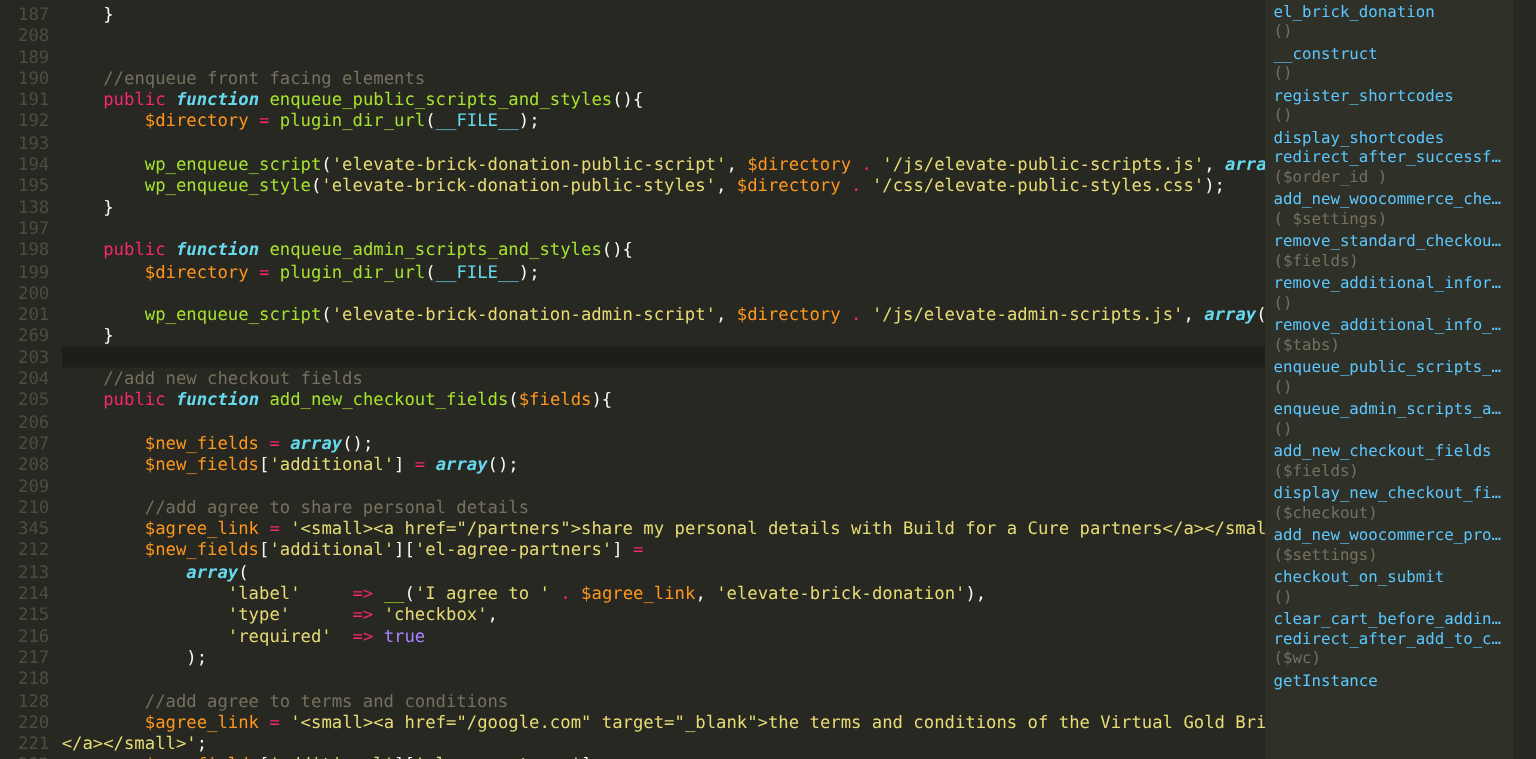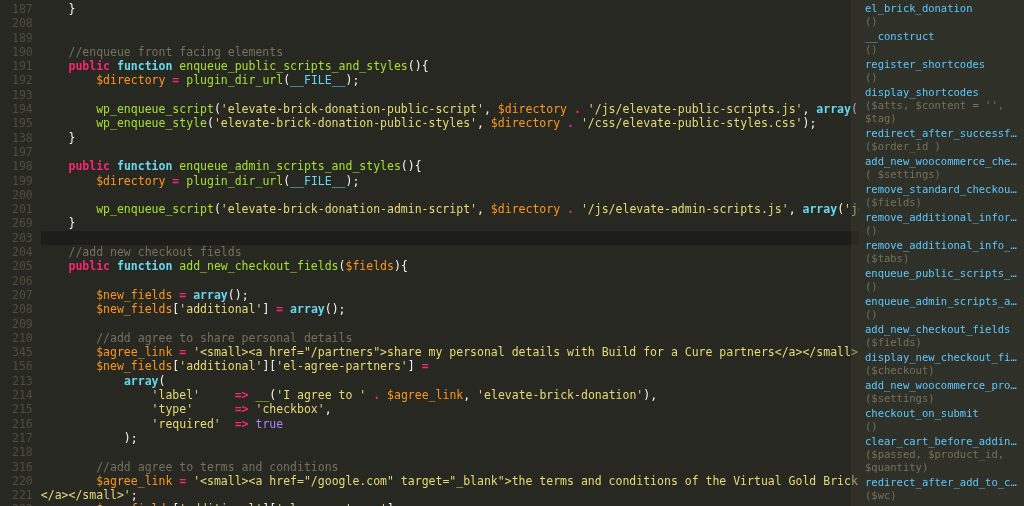--- a/index.html
+++ b/index.html
@@ -3,30 +3,30 @@
 <meta charset="utf-8">
 <style>
 *{margin:0;padding:0;box-sizing:border-box}
 body{background:#272822;font-family:Consolas,Monaco,monospace;font-size:11.5px;overflow:hidden;width:1024px;height:506px;position:relative}
 .editor{display:flex;height:100%;width:860px;overflow:hidden}
 .gutter{background:#272822;color:#75715e;text-align:left;padding:2px 8px 2px 12px;user-select:none;line-height:14.3px;flex-shrink:0}
 .gutter .ln{opacity:0.5}
 .code{flex:1;padding:2px 0;line-height:14.3px;color:#f8f8f2;white-space:pre;overflow-x:hidden;position:relative}
 .line{height:14.3px}
 .line.hl{background:#1d1e19}
-.kw{color:#f92672;font-weight:bold}
-.kw2{color:#66d9ef;font-weight:bold}
+.kw{color:#f92672;font-weight:normal}
+.kw2{color:#66d9ef;font-style:italic;font-weight:bold}
 .fn{color:#a6e22e}
 .var{color:#fd971f}
 .str{color:#e6db74}
 .com{color:#75715e}
 .const{color:#66d9ef}
 .bool{color:#ae81ff}
 .punct{color:#f8f8f2}
-.out{position:absolute;top:0;right:0;width:165px;height:100%;background:#2f3129;overflow:hidden;padding:2px 6px;line-height:13px}
+.out{position:absolute;top:0;right:16px;width:165px;height:100%;background:#2f3129;overflow:hidden;padding:2px 6px;line-height:13px}
 .out-item{color:#5cc8ff;font-size:10.5px;white-space:nowrap;overflow:hidden;text-overflow:ellipsis;cursor:pointer}
 .out-sig{color:#75715e;font-size:10.5px;margin-bottom:2px}
 .minimap{position:absolute;right:165px;top:0;width:8px;height:100%;background:#3e3d32;opacity:0.4}
 </style>
 </head>
 <body>
 
 <div class="editor">
   <div class="gutter">
       <div class="ln">187</div>
@@ -47,44 +47,43 @@
       <div class="ln">269</div>
       <div class="ln">203</div>
       <div class="ln">204</div>
       <div class="ln">205</div>
       <div class="ln">206</div>
       <div class="ln">207</div>
       <div class="ln">208</div>
       <div class="ln">209</div>
       <div class="ln">210</div>
       <div class="ln">345</div>
-      <div class="ln">156</div>
+      <div class="ln">212</div>
       <div class="ln">213</div>
       <div class="ln">214</div>
       <div class="ln">215</div>
       <div class="ln">216</div>
       <div class="ln">217</div>
       <div class="ln">218</div>
-      <div class="ln">316</div>
+      <div class="ln">128</div>
       <div class="ln">220</div>
       <div class="ln">221</div>
       <div class="ln">222</div>
     </div>
   <div class="code"><div class="line"><span class="punct">    }</span></div><div class="line"></div><div class="line"></div><div class="line"><span>    </span><span class="com">//enqueue front facing elements</span></div><div class="line"><span>    </span><span class="kw">public</span><span> </span><span class="kw2">function</span><span> </span><span class="fn">enqueue_public_scripts_and_styles</span><span class="punct">(){</span></div><div class="line"><span>        </span><span class="var">$directory</span><span> </span><span class="kw">=</span><span> </span><span class="fn">plugin_dir_url</span><span class="punct">(</span><span class="const">__FILE__</span><span class="punct">);</span></div><div class="line"></div><div class="line"><span>        </span><span class="fn">wp_enqueue_script</span><span class="punct">(</span><span class="str">'elevate-brick-donation-public-script'</span><span class="punct">, </span><span class="var">$directory</span><span> </span><span class="kw">.</span><span> </span><span class="str">'/js/elevate-public-scripts.js'</span><span class="punct">, </span><span class="kw2">array</span><span class="punct">(</span><span class="str">'jquery'</span></div><div class="line"><span>        </span><span class="fn">wp_enqueue_style</span><span class="punct">(</span><span class="str">'elevate-brick-donation-public-styles'</span><span class="punct">, </span><span class="var">$directory</span><span> </span><span class="kw">.</span><span> </span><span class="str">'/css/elevate-public-styles.css'</span><span class="punct">);</span></div><div class="line"><span class="punct">    }</span></div><div class="line"></div><div class="line"><span>    </span><span class="kw">public</span><span> </span><span class="kw2">function</span><span> </span><span class="fn">enqueue_admin_scripts_and_styles</span><span class="punct">(){</span></div><div class="line"><span>        </span><span class="var">$directory</span><span> </span><span class="kw">=</span><span> </span><span class="fn">plugin_dir_url</span><span class="punct">(</span><span class="const">__FILE__</span><span class="punct">);</span></div><div class="line"></div><div class="line"><span>        </span><span class="fn">wp_enqueue_script</span><span class="punct">(</span><span class="str">'elevate-brick-donation-admin-script'</span><span class="punct">, </span><span class="var">$directory</span><span> </span><span class="kw">.</span><span> </span><span class="str">'/js/elevate-admin-scripts.js'</span><span class="punct">, </span><span class="kw2">array</span><span class="punct">(</span><span class="str">'jquery'</span></div><div class="line"><span class="punct">    }</span></div><div class="line hl"></div><div class="line"><span>    </span><span class="com">//add new checkout fields</span></div><div class="line"><span>    </span><span class="kw">public</span><span> </span><span class="kw2">function</span><span> </span><span class="fn">add_new_checkout_fields</span><span class="punct">(</span><span class="var">$fields</span><span class="punct">){</span></div><div class="line"></div><div class="line"><span>        </span><span class="var">$new_fields</span><span> </span><span class="kw">=</span><span> </span><span class="kw2">array</span><span class="punct">();</span></div><div class="line"><span>        </span><span class="var">$new_fields</span><span class="punct">[</span><span class="str">'additional'</span><span class="punct">] </span><span class="kw">=</span><span> </span><span class="kw2">array</span><span class="punct">();</span></div><div class="line"></div><div class="line"><span>        </span><span class="com">//add agree to share personal details</span></div><div class="line"><span>        </span><span class="var">$agree_link</span><span> </span><span class="kw">=</span><span> </span><span class="str">'&lt;small&gt;&lt;a href="/partners"&gt;share my personal details with Build for a Cure partners&lt;/a&gt;&lt;/small&gt;'</span></div><div class="line"><span>        </span><span class="var">$new_fields</span><span class="punct">[</span><span class="str">'additional'</span><span class="punct">][</span><span class="str">'el-agree-partners'</span><span class="punct">] </span><span class="kw">=</span><span> </span></div><div class="line"><span>            </span><span class="kw2">array</span><span class="punct">(</span></div><div class="line"><span>                </span><span class="str">'label'</span><span>     </span><span class="kw">=&gt;</span><span> </span><span class="fn">__</span><span class="punct">(</span><span class="str">'I agree to '</span><span> </span><span class="kw">.</span><span> </span><span class="var">$agree_link</span><span class="punct">, </span><span class="str">'elevate-brick-donation'</span><span class="punct">),</span></div><div class="line"><span>                </span><span class="str">'type'</span><span>      </span><span class="kw">=&gt;</span><span> </span><span class="str">'checkbox'</span><span class="punct">,</span></div><div class="line"><span>                </span><span class="str">'required'</span><span>  </span><span class="kw">=&gt;</span><span> </span><span class="bool">true</span></div><div class="line"><span class="punct">            );</span></div><div class="line"></div><div class="line"><span>        </span><span class="com">//add agree to terms and conditions</span></div><div class="line"><span>        </span><span class="var">$agree_link</span><span> </span><span class="kw">=</span><span> </span><span class="str">'&lt;small&gt;&lt;a href="/google.com" target="_blank"&gt;the terms and conditions of the Virtual Gold Brick competition.</span></div><div class="line"><span class="str">&lt;/a&gt;&lt;/small&gt;'</span><span class="punct">;</span></div><div class="line"><span>        </span><span class="var">$new_fields</span><span class="punct">[</span><span class="str">'additional'</span><span class="punct">][</span><span class="str">'el-agree-terms'</span><span class="punct">] </span><span class="kw">=</span></div></div>
 </div>
 <div class="minimap"></div>
 <div class="out">
     <div class="out-item">el_brick_donation</div>
     <div class="out-sig">()</div>
     <div class="out-item">__construct</div>
     <div class="out-sig">()</div>
     <div class="out-item">register_shortcodes</div>
     <div class="out-sig">()</div>
     <div class="out-item">display_shortcodes</div>
-    <div class="out-sig">($atts, $content = '', $tag)</div>
     <div class="out-item">redirect_after_successful_pu</div>
     <div class="out-sig">($order_id )</div>
     <div class="out-item">add_new_woocommerce_checkout</div>
     <div class="out-sig">( $settings)</div>
     <div class="out-item">remove_standard_checkout_fields</div>
     <div class="out-sig">($fields)</div>
     <div class="out-item">remove_additional_information</div>
     <div class="out-sig">()</div>
     <div class="out-item">remove_additional_info_tab</div>
     <div class="out-sig">($tabs)</div>
@@ -94,17 +93,16 @@
     <div class="out-sig">()</div>
     <div class="out-item">add_new_checkout_fields</div>
     <div class="out-sig">($fields)</div>
     <div class="out-item">display_new_checkout_fields</div>
     <div class="out-sig">($checkout)</div>
     <div class="out-item">add_new_woocommerce_product</div>
     <div class="out-sig">($settings)</div>
     <div class="out-item">checkout_on_submit</div>
     <div class="out-sig">()</div>
     <div class="out-item">clear_cart_before_adding_pr</div>
-    <div class="out-sig">($passed, $product_id, $quantity)</div>
     <div class="out-item">redirect_after_add_to_cart</div>
     <div class="out-sig">($wc)</div>
     <div class="out-item">getInstance</div>
   </div>
 
 </body></html>

